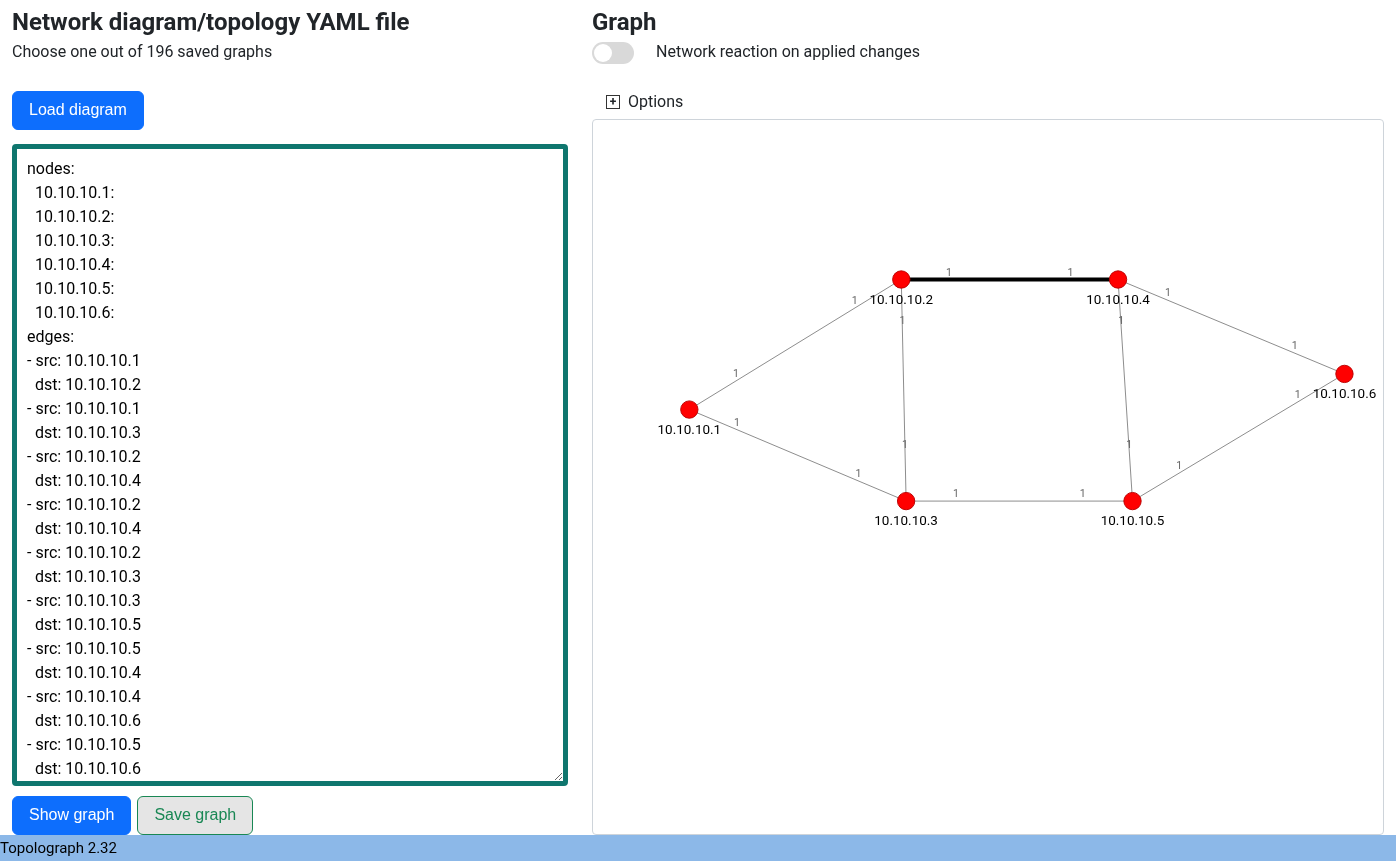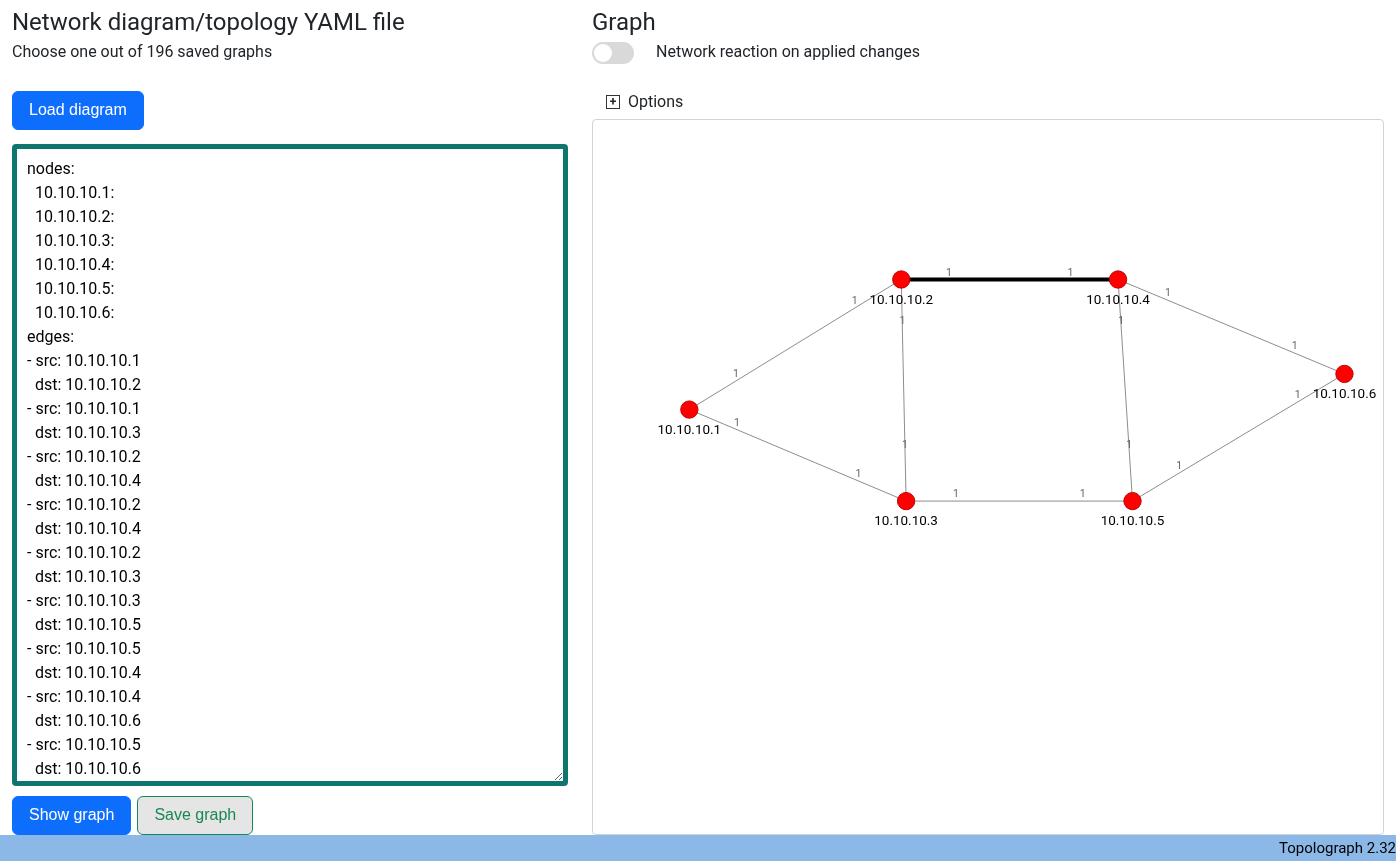--- a/index.html
+++ b/index.html
@@ -12,21 +12,21 @@
     height: 861px;
     overflow: hidden;
   }
   .layout { display: flex; width: 100%; height: 100%; flex-direction: column; }
   .columns { display: flex; flex: 1; min-height: 0; }
   .col { padding: 0 12px; display: flex; flex-direction: column; }
   .col-left { width: 580px; }
   .col-right { flex: 1; }
   h2 {
     font-size: 24px;
-    font-weight: 400;
+    font-weight: 700;
     margin: 8px 0 6px 0;
   }
   .subtitle {
     font-size: 16px;
     margin-bottom: 16px;
   }
   .controls-row {
     display: flex;
     gap: 34px;
     align-items: center;
@@ -118,21 +118,21 @@
     border-radius: 4px;
     position: relative;
     overflow: hidden;
   }
   .graph-svg { width: 100%; height: 100%; }
   .footer {
     height: 26px;
     background: #8cb8e8;
     display: flex;
     align-items: center;
-    justify-content: flex-end;
+    justify-content: flex-start;
     font-size: 15px;
     color: #000;
   }
   .edge-weight { font-size: 11px; fill: #666; text-anchor: middle; }
   .node-label { font-size: 14px; fill: #000; text-anchor: middle; }
 </style>
 </head>
 <body>
 
 <div class="layout">

